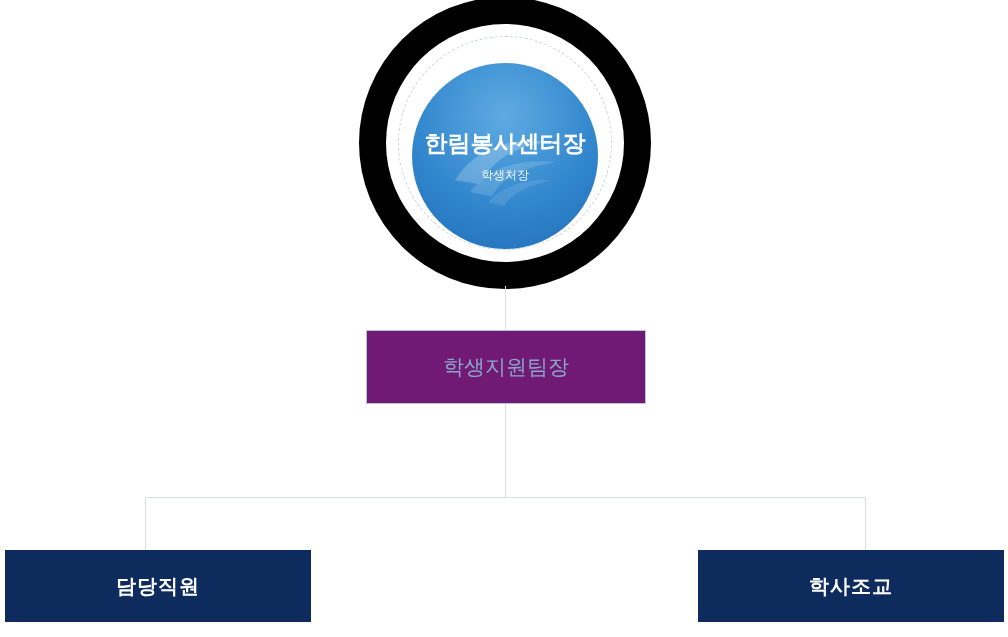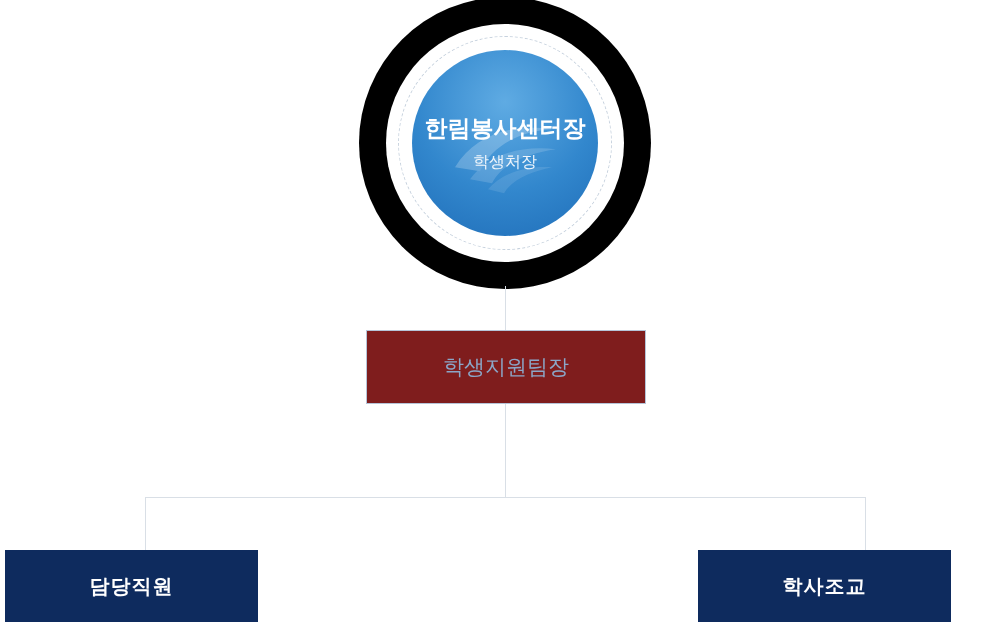--- a/index.html
+++ b/index.html
@@ -37,21 +37,21 @@
     display: flex;
     align-items: center;
     justify-content: center;
   }
   .root-dashed-ring {
     width: 212px;
     height: 212px;
     border-radius: 50%;
     border: 1px dashed #c7d2de;
     display: flex;
-    align-items: center;
+    align-items: flex-end;
     justify-content: center;
   }
   .root-blue {
     position: relative;
     width: 186px;
     height: 186px;
     border-radius: 50%;
     background: radial-gradient(circle at 50% 28%, #5fabe3 0%, #3287cd 55%, #1f6db8 100%);
     display: flex;
     flex-direction: column;
@@ -73,21 +73,21 @@
     color: #ffffff;
     font-size: 23px;
     font-weight: bold;
     letter-spacing: 0px;
     margin-bottom: 8px;
   }
   .root-subtitle {
     position: relative;
     z-index: 2;
     color: #f0f6fc;
-    font-size: 16px;
+    font-size: 12px;
     font-weight: normal;
   }
 
   
   .line {
     position: absolute;
     background: #d9dfe6;
   }
   .line-v1 { left: 505px; top: 286px; width: 1px; height: 44px; }
   .line-v2 { left: 505px; top: 404px; width: 1px; height: 93px; }
@@ -95,37 +95,37 @@
   .line-v3 { left: 145px; top: 497px; width: 1px; height: 53px; }
   .line-v4 { left: 865px; top: 497px; width: 1px; height: 53px; }
 
   
   .middle-box {
     position: absolute;
     left: 366px;
     top: 330px;
     width: 278px;
     height: 72px;
-    background: #7f1d1d;
+    background: #701a75;
     border: 1px solid #b6c4d8;
     display: flex;
     align-items: center;
     justify-content: center;
   }
   .middle-box span {
     color: #8ba6c7;
     font-size: 21px;
     font-weight: normal;
   }
 
   
   .leaf-box {
     position: absolute;
     top: 550px;
-    width: 253px;
+    width: 306px;
     height: 72px;
     background: #0e2b5e;
     display: flex;
     align-items: center;
     justify-content: center;
   }
   .leaf-left  { left: 5px; }
   .leaf-right { left: 698px; }
   .leaf-box span {
     color: #ffffff;

